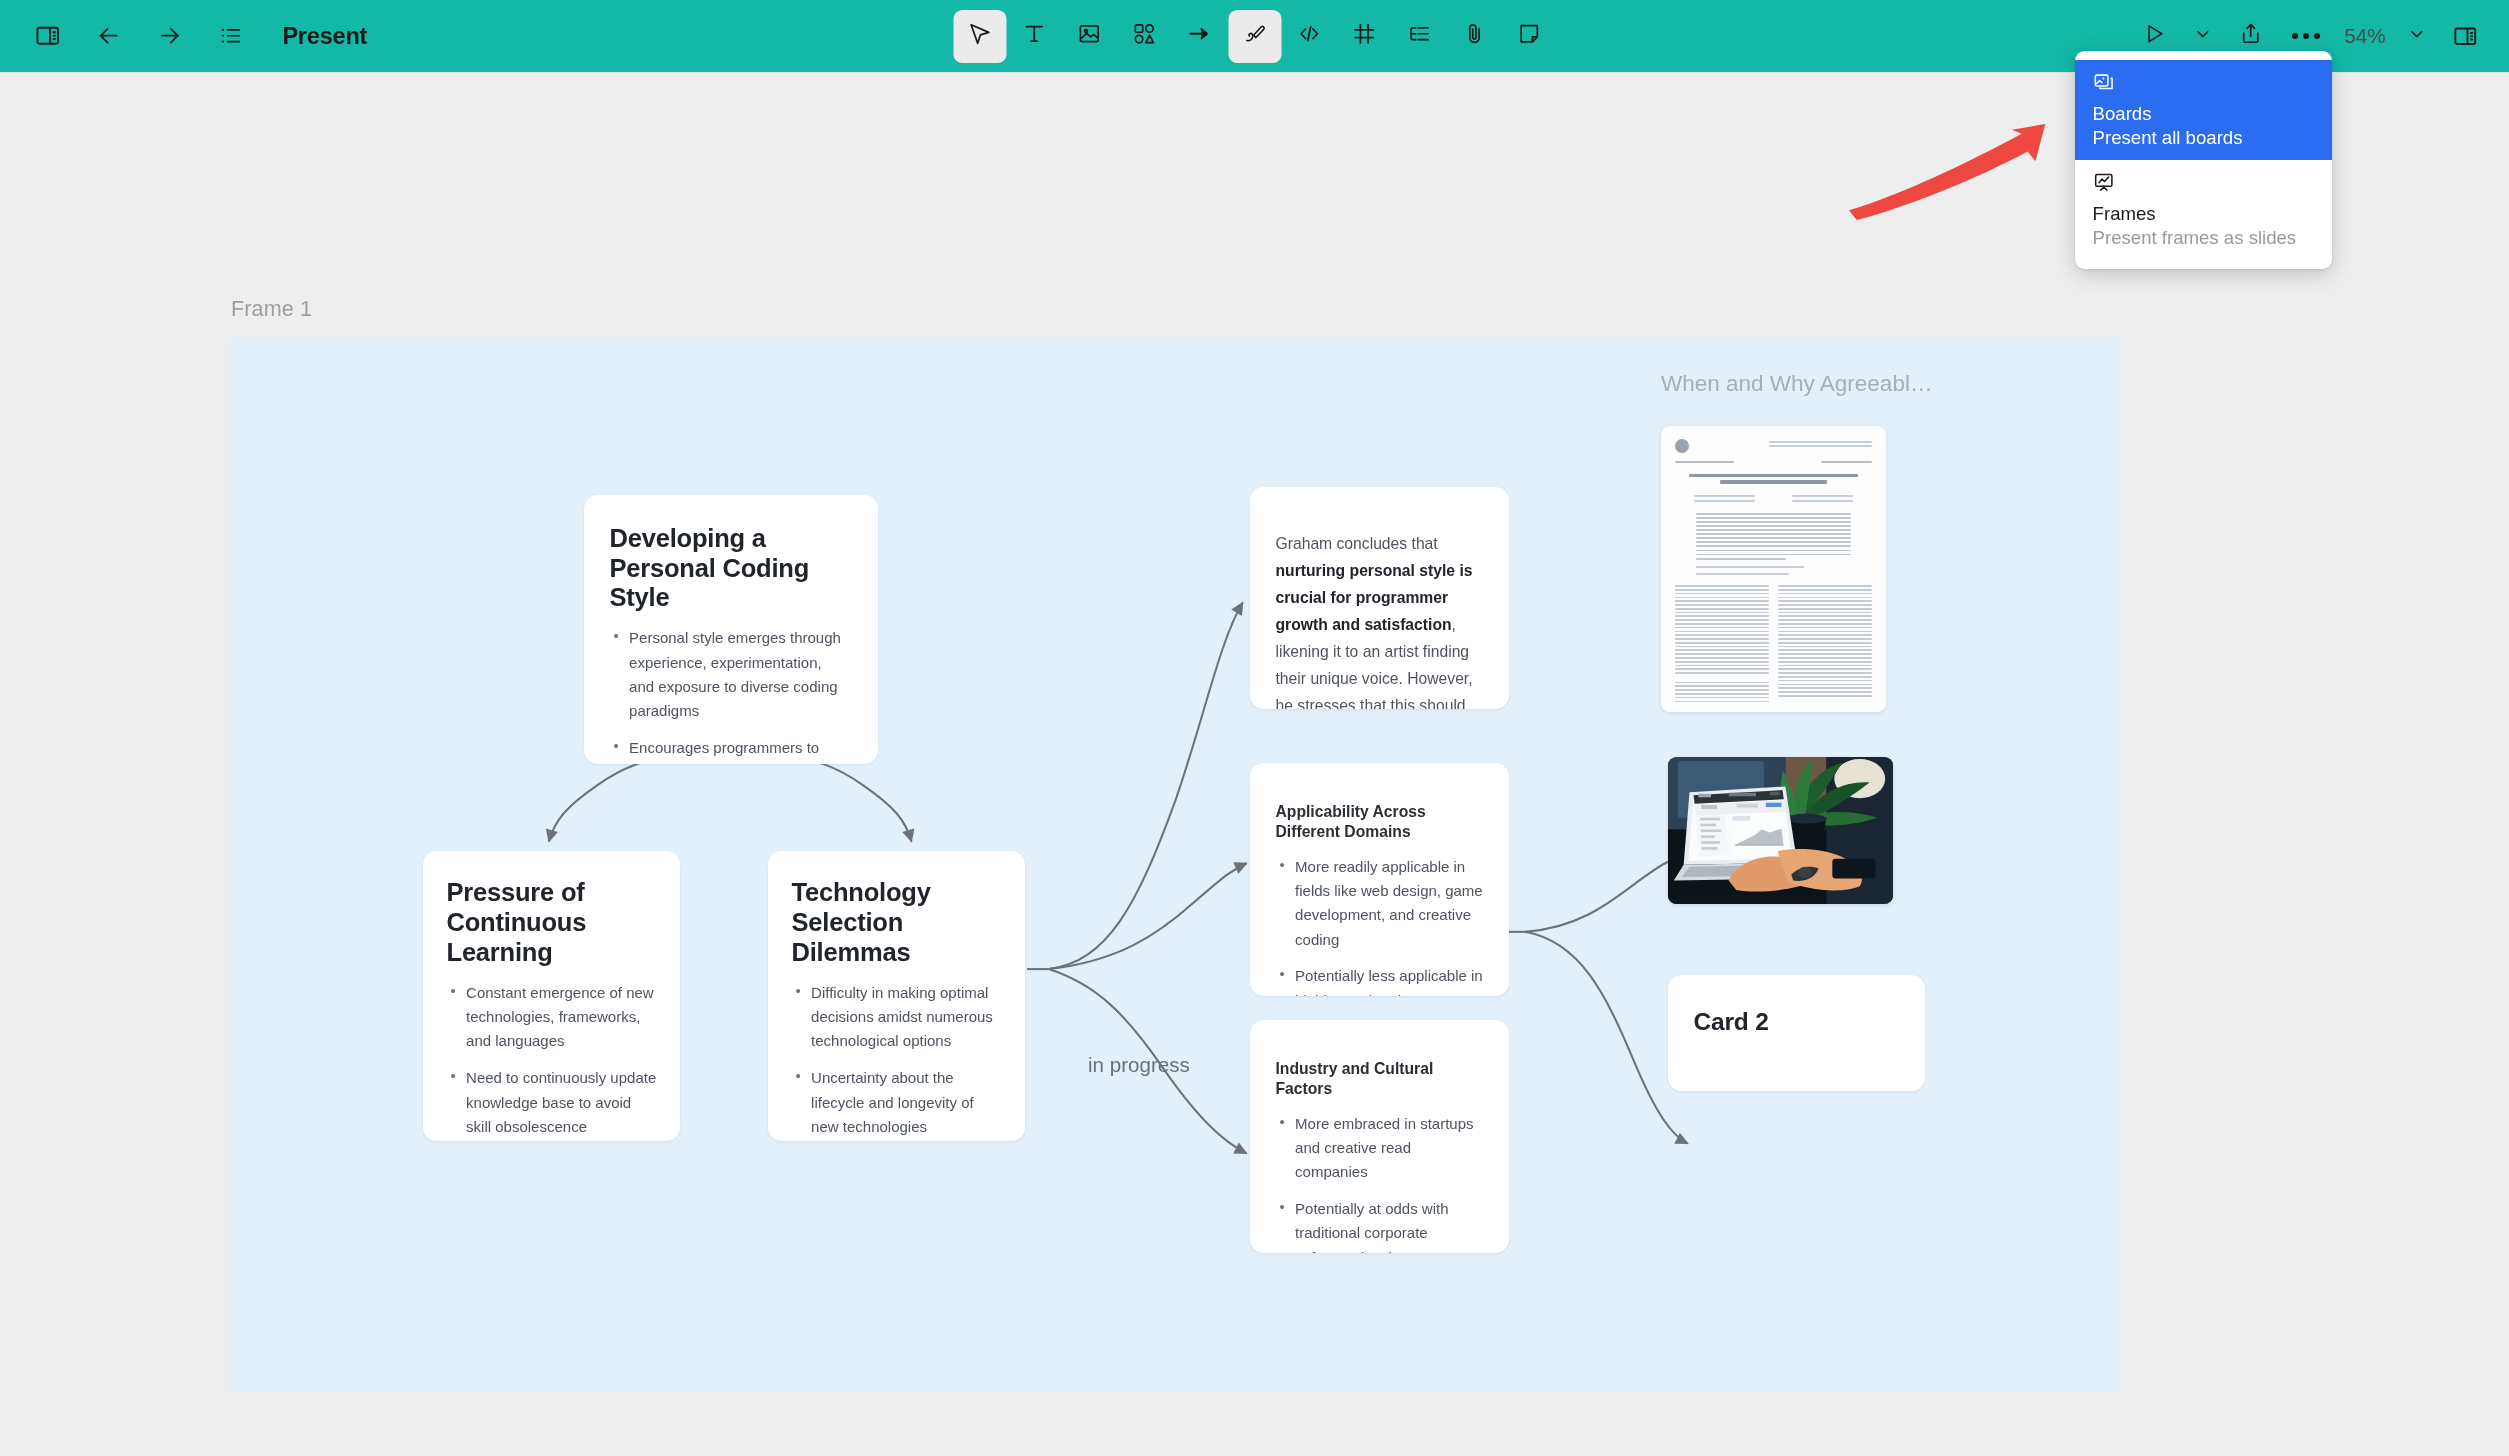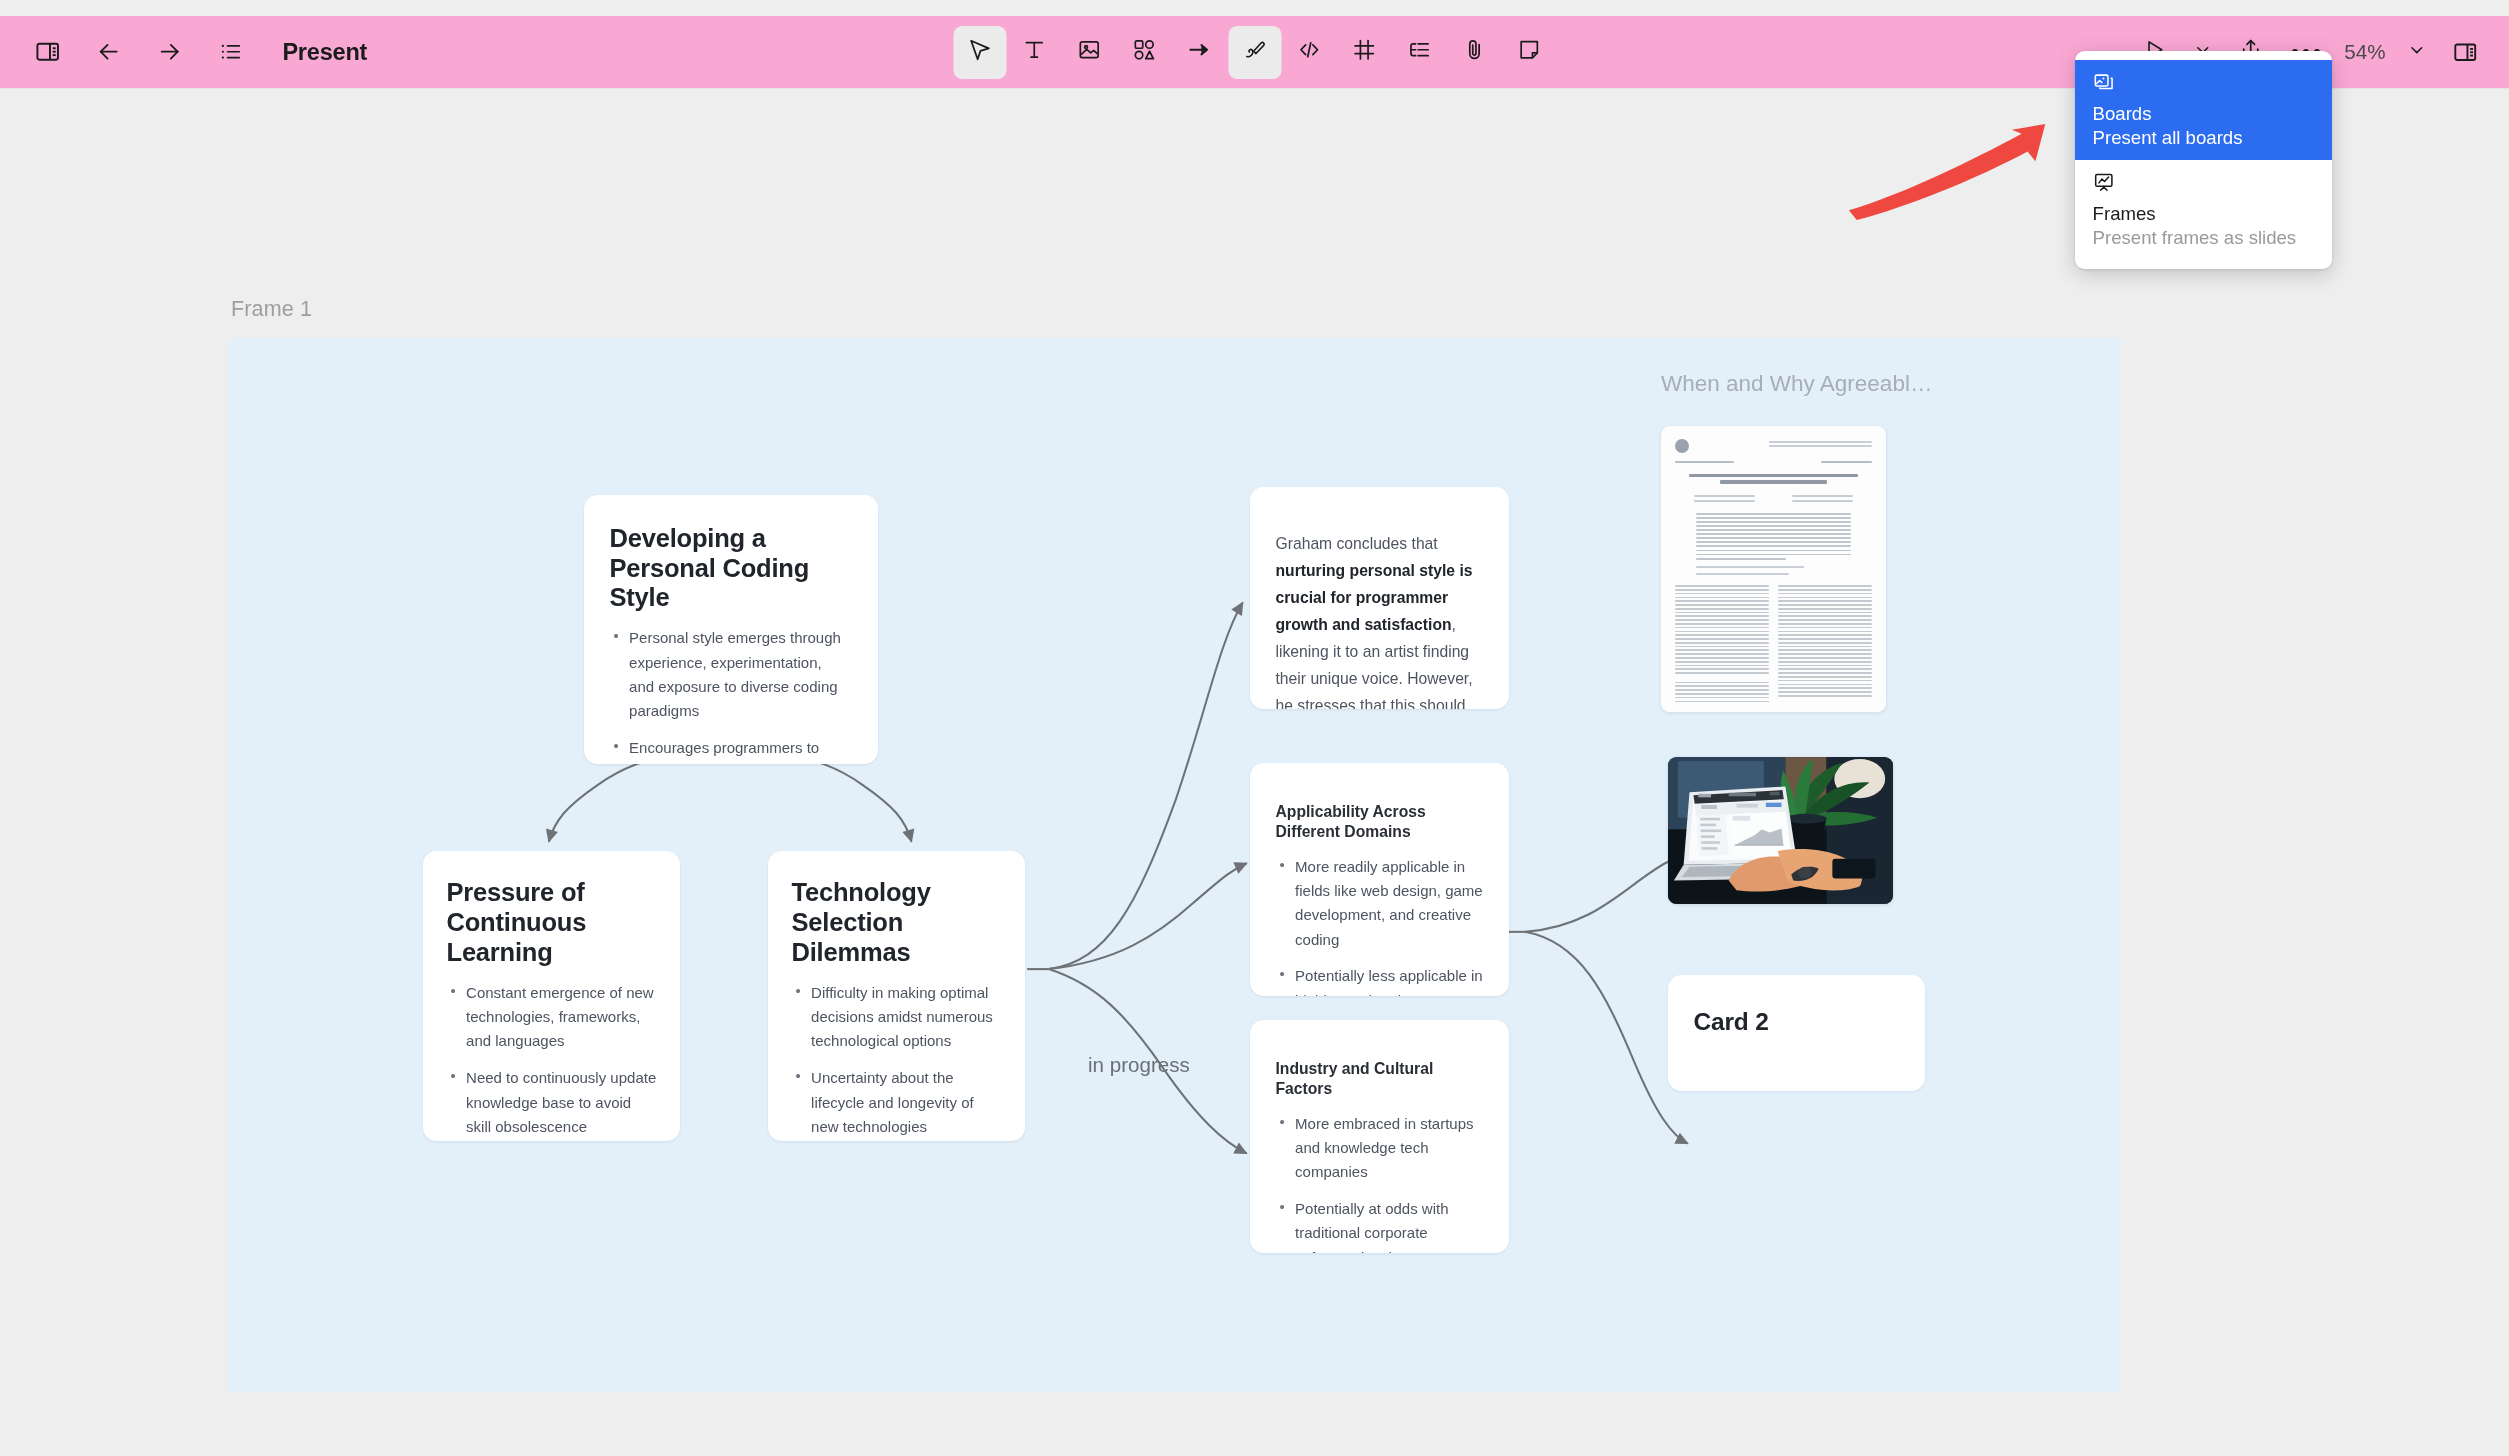--- a/index.html
+++ b/index.html
@@ -5,23 +5,23 @@
   * { box-sizing: border-box; margin: 0; padding: 0; }
   html, body {
     width: 2509px; height: 1457px;
     font-family: "Liberation Sans", sans-serif;
     background: #EEEEEE;
     overflow: hidden;
   }
 
   
   .topbar {
-    position: absolute; top: 16px; left: 0;
+    position: absolute; top: 0; left: 0;
     width: 2509px; height: 73px;
-    background: #f9a8d4;
+    background: #14b8a6;
     border-bottom: 1px solid #E4E4E4;
     display: flex; align-items: center;
     z-index: 30;
   }
   .tb-left { display: flex; align-items: center; gap: 7.8px; padding-left: 21.6px; }
   .tb-center {
     position: absolute; left: 50%; transform: translateX(-50%);
     display: flex; align-items: center; gap: 2px;
   }
   .tb-right {
@@ -473,21 +473,21 @@
         <li>More readily applicable in fields like web design, game development, and creative coding</li>
         <li>Potentially less applicable in highly regulated environments (e.g., financial systems, medical software)</li>
       </ul>
     </div>
   </div>
 
   <div class="card" style="left:1250px; top:947px; width:259px; height:233px;">
     <div class="card-pad" style="padding:39px 25.5px 15.7px 25.5px;">
       <h4>Industry and Cultural Factors</h4>
       <ul>
-        <li>More embraced in startups and knowledge tech companies</li>
+        <li>More embraced in startups and creative read companies</li>
         <li>Potentially at odds with traditional corporate software development practices</li>
 
       </ul>
     </div>
   </div>
 
   <div class="card" style="left:1668px; top:902px; width:257px; height:116px;">
     <div class="card-pad" style="padding:33px 25.5px;">
       <div class="card-title-only">Card 2</div>
     </div>

